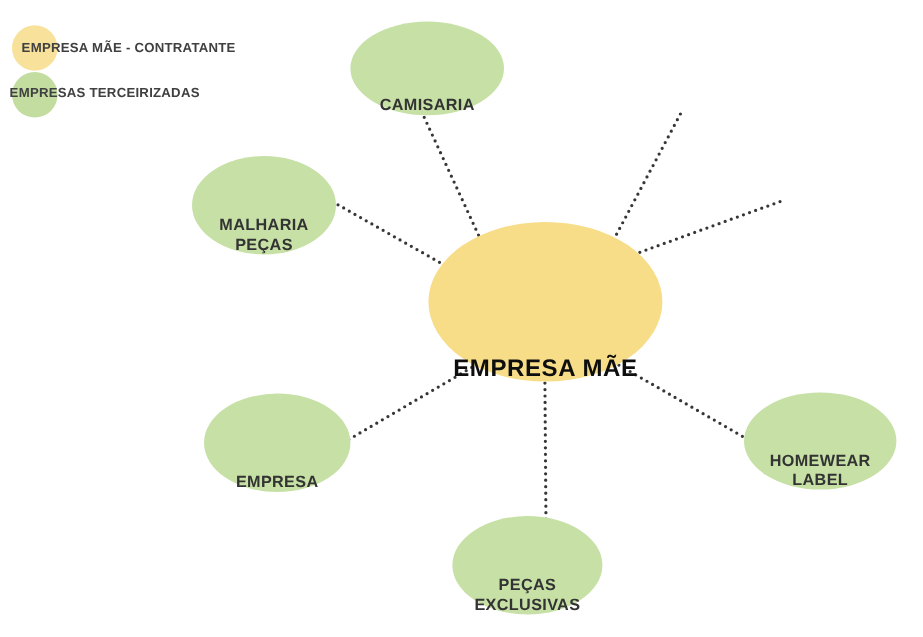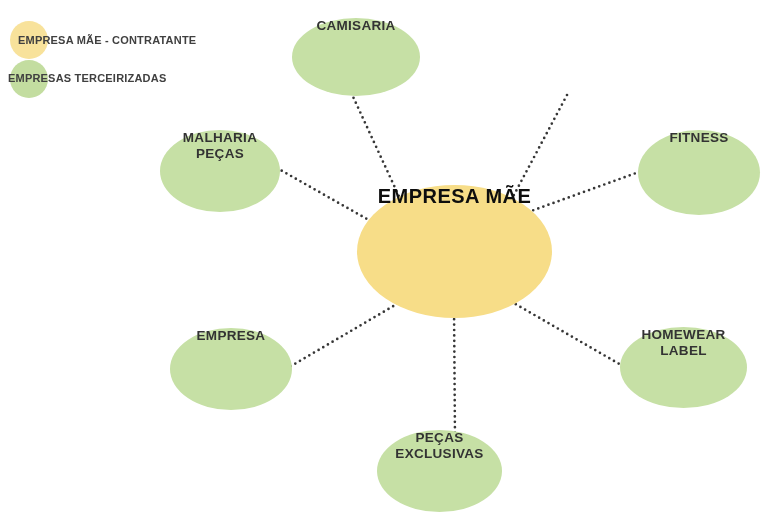--- a/index.html
+++ b/index.html
@@ -16,21 +16,21 @@
   .connectors line{
     stroke:var(--dot-color,#363636);
     stroke-width:2.7;
     stroke-linecap:round;
     stroke-dasharray:0 5.4;
     fill:none;
   }
   .node{
     position:absolute;
     border-radius:50%;
-    display:flex;align-items:flex-start;justify-content:center;
+    display:flex;align-items:flex-end;justify-content:center;
     text-align:center;
     font-weight:bold;
     letter-spacing:0.3px;
     line-height:1.18;
     color:var(--node-text,#333333);
   }
   .node.green{background:var(--node-green,#C6E0A5);font-size:13.5px;}
   .node.center{
     background:var(--node-yellow,#F7DD88);
     font-size:20px;
@@ -78,23 +78,20 @@
     <line x1="628" y1="369" x2="505" y2="298"></line>
     <line x1="455" y1="438" x2="454" y2="305"></line>
     <line x1="286" y1="369" x2="402" y2="301"></line>
   </svg>
 
   <div class="node green n-camisaria">
     <span>CAMISARIA</span>
   </div>
 
 
-  <div class="node green n-fitness">
-    <span>FITNESS</span>
-  </div>
 
   <div class="node green n-private">
     <span>HOMEWEAR LABEL</span>
   </div>
 
   <div class="node green n-pecas">
     <span>PEÇAS EXCLUSIVAS</span>
   </div>
 
   <div class="node green n-homewear">

